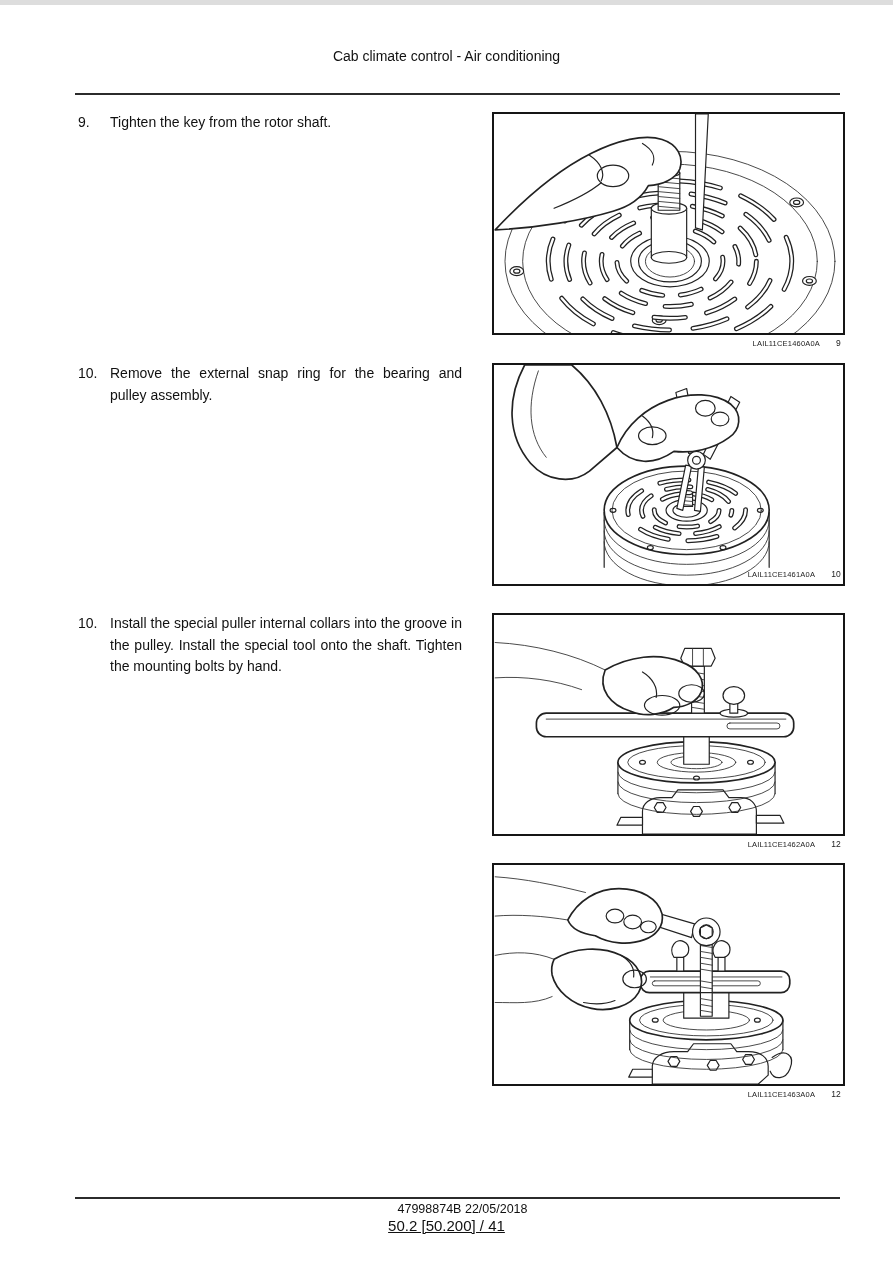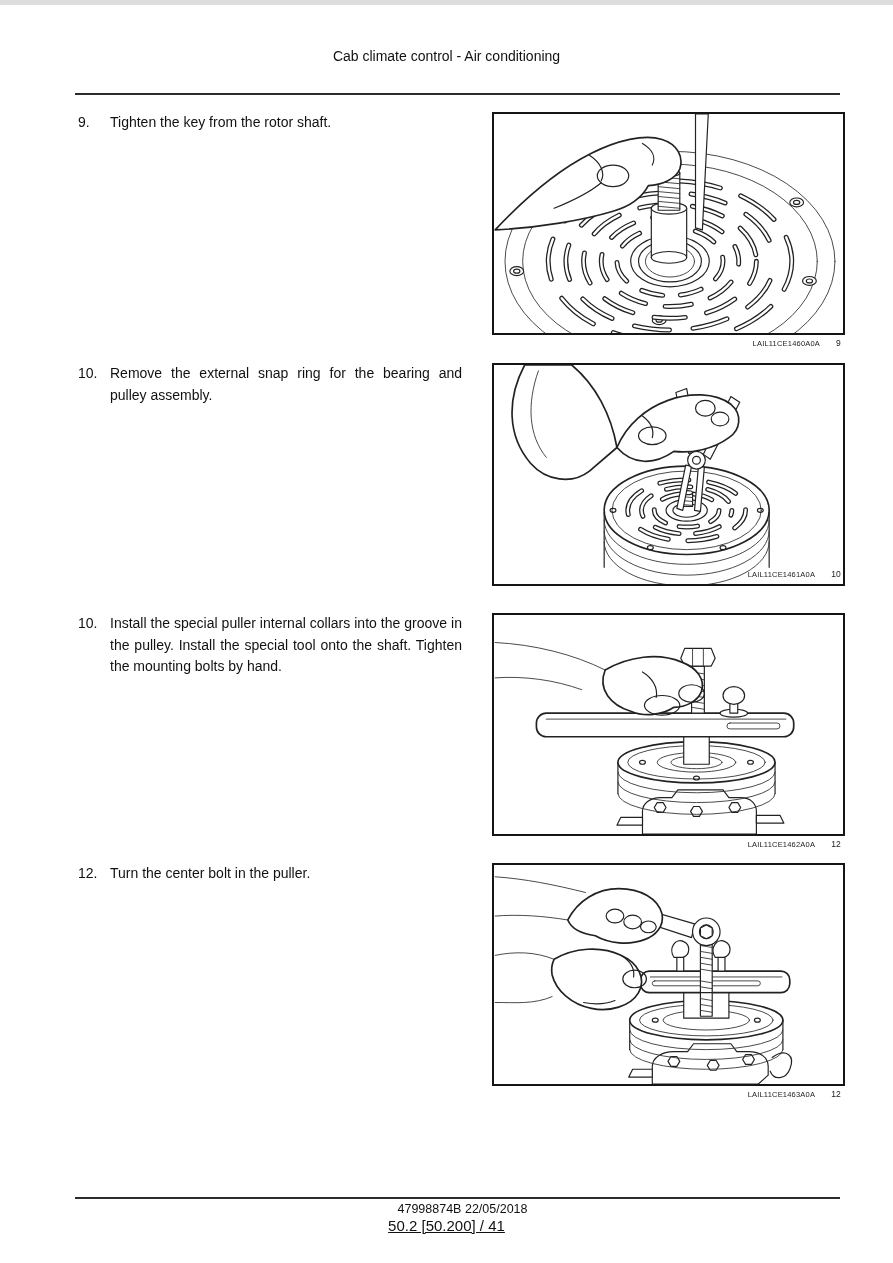--- a/index.html
+++ b/index.html
@@ -193,24 +193,20 @@
         <ellipse class="ln" cx="200" cy="80" rx="13" ry="9"></ellipse>
         <ellipse class="ln" cx="170" cy="92" rx="18" ry="10"></ellipse>
         <path class="ln" d="M150,58 C160,64 166,74 164,84"></path>
       </g>
     </svg>
   </div>
   <div class="figcaption" id="cap11">
     <span>LAIL11CE1462A0A</span><span class="fignum">12</span>
   </div>
 
-  <div class="step" id="step12">
-    <span class="step-num">12.</span>
-    <span class="step-text">Turn the center bolt in the puller.</span>
-  </div>
   <div class="figure" id="fig12">
     <svg viewBox="0 0 353 223">
       <g>
         <path class="lnw" d="M160,223 L160,205 C160,196 170,190 182,190 L196,190 L202,182 L240,182 L246,190 L258,190 C270,190 278,196 278,205 L278,214 L268,223 Z"></path>
         <path class="lnw" d="M160,208 L140,208 L136,216 L160,216 Z"></path>
         <polygon class="lnw" points="176,200 179,195 185,195 188,200 185,205 179,205"></polygon>
         <polygon class="lnw" points="216,204 219,199 225,199 228,204 225,209 219,209"></polygon>
         <polygon class="lnw" points="252,198 255,193 261,193 264,198 261,203 255,203"></polygon>
         <path class="ln" d="M282,196 C296,186 306,194 300,208 C296,218 284,220 280,210"></path>
       </g>

